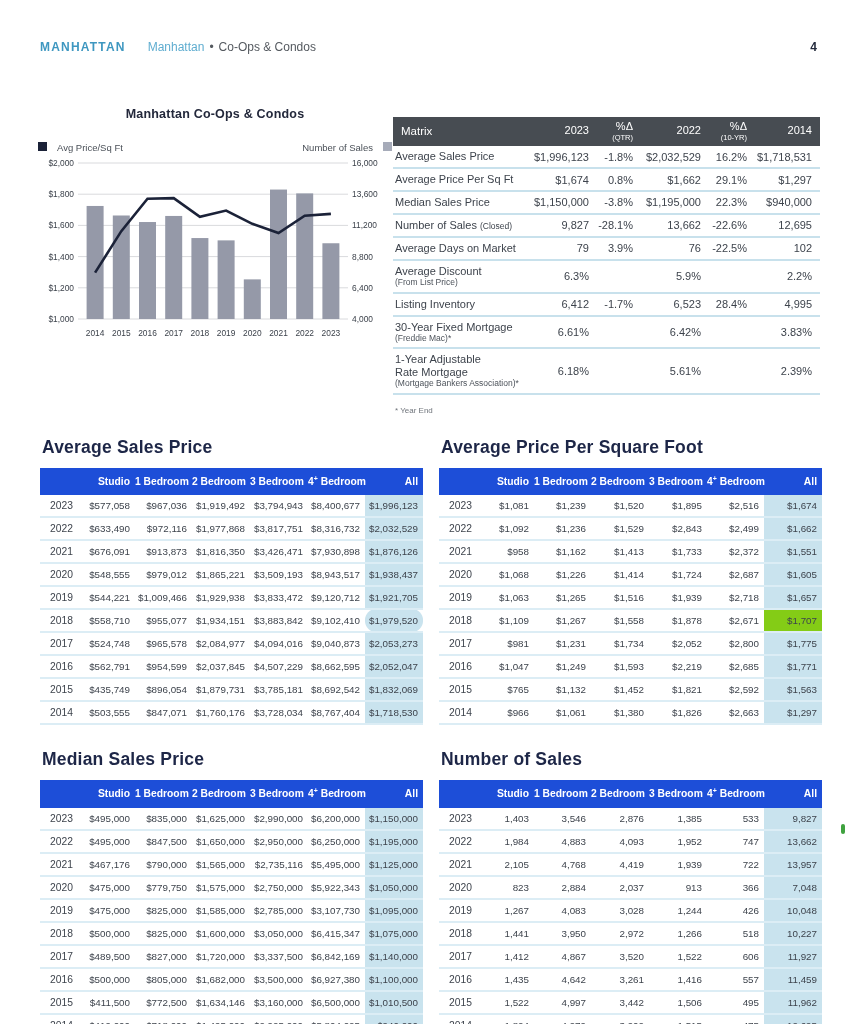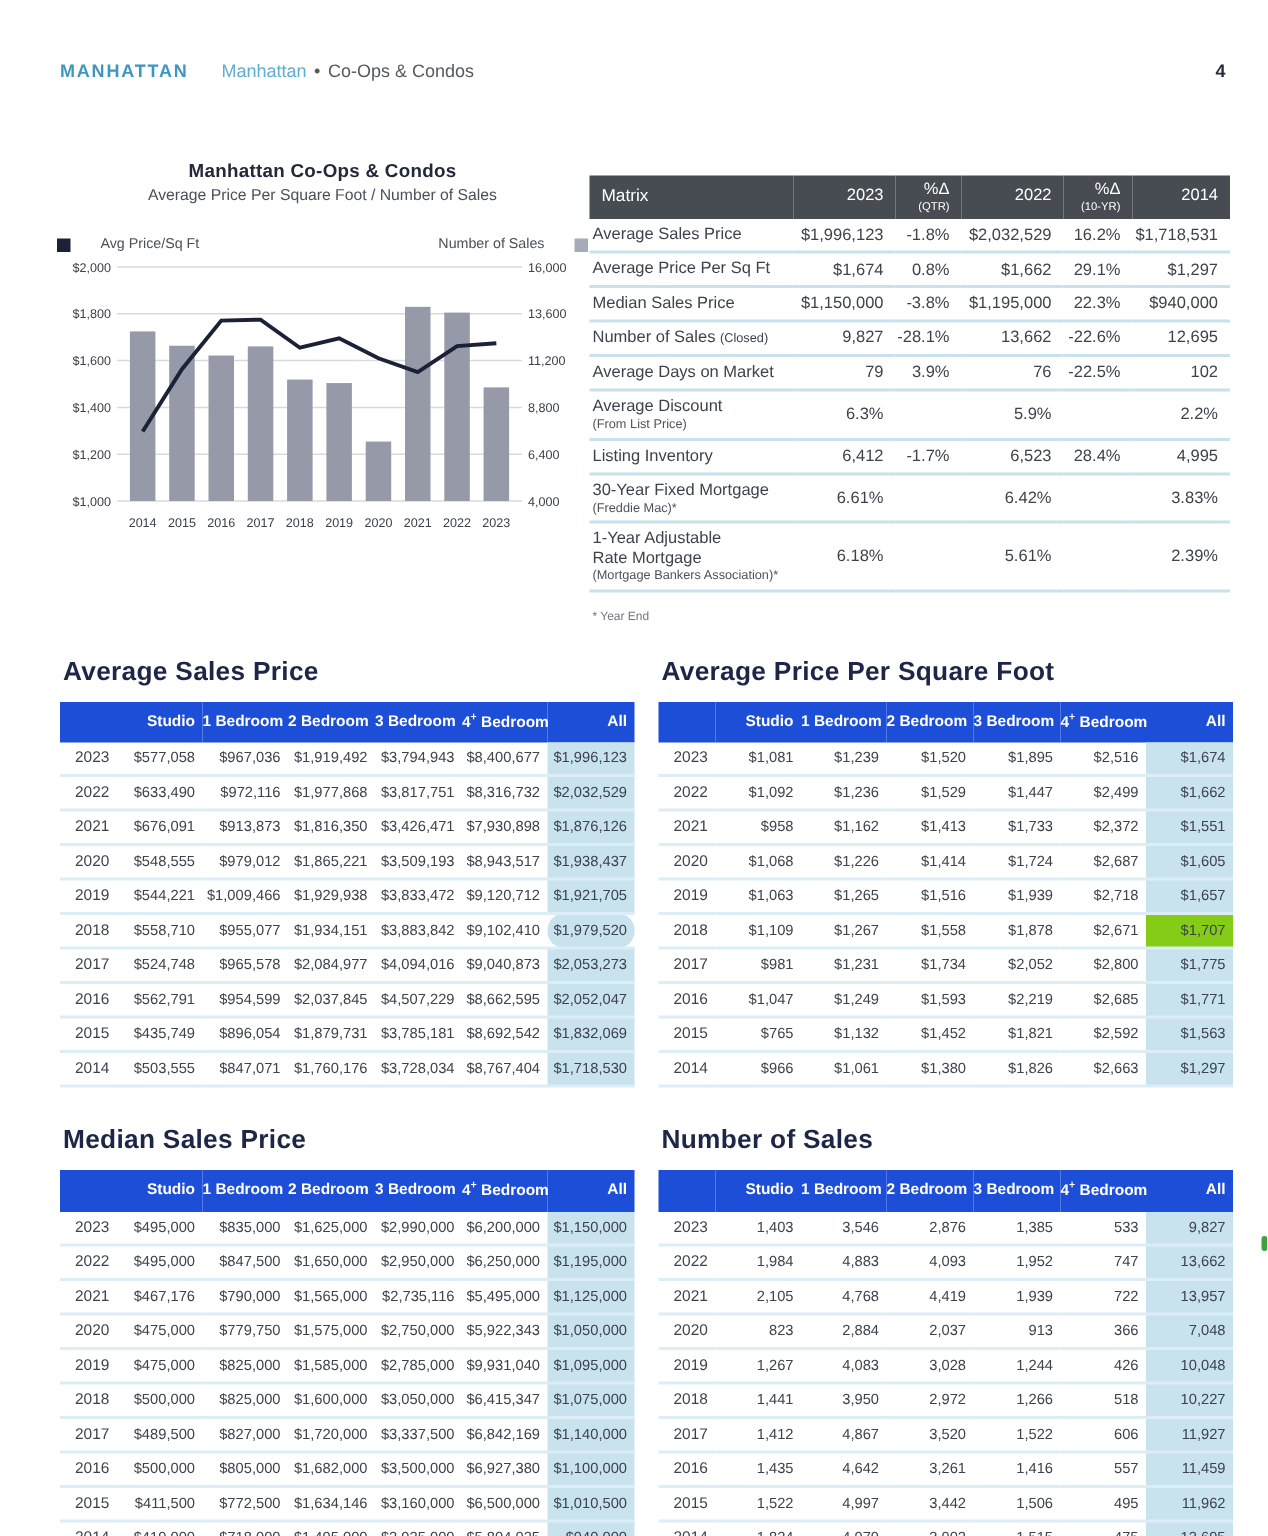--- a/index.html
+++ b/index.html
@@ -13,21 +13,21 @@
   .crumb-market { color:#5fadd0; margin-left:22px; }
   .crumb-sep { color:#54595f; margin:0 5px; }
   .crumb-section { color:#54595f; }
   .page-number { margin-left:auto; font-weight:bold; color:#242b3d; }
 
   
   .chart-panel { position:absolute; left:38px; top:107px; width:354px; }
   .chart-title { margin:0; font-size:12.5px; font-weight:bold; color:#23283b; text-align:center; letter-spacing:.2px; }
   .chart-subtitle { font-size:10.5px; color:#4a5058; text-align:center; margin-top:3px; }
   .chart-legend { display:flex; justify-content:space-between; align-items:center; margin-top:21px; font-size:9.5px; color:#4a5058; }
-  .legend-item { display:flex; align-items:flex-end; gap:20px; }
+  .legend-item { display:flex; align-items:flex-start; gap:10px; }
   .swatch { width:9px; height:9px; display:inline-block; }
   .swatch.line-swatch { background:#1b2238; }
   .swatch.bar-swatch { background:#a6abb9; }
   svg.chart { display:block; margin-top:2px; }
 
   
   .matrix-panel { position:absolute; left:393px; top:117px; width:427px; }
   table.matrix { width:100%; border-collapse:collapse; table-layout:fixed; font-size:11px; }
   .matrix thead th { background:#474c52; color:#fff; font-weight:normal; padding:4px 8px 5px 8px; text-align:right; vertical-align:middle; }
   .matrix thead th.m-label { text-align:left; font-size:11.5px; }
@@ -60,21 +60,20 @@
   <div class="report-header">
     <span class="brand">MANHATTAN</span>
     <span class="crumb-market">Manhattan</span>
     <span class="crumb-sep">•</span>
     <span class="crumb-section">Co-Ops &amp; Condos</span>
     <span class="page-number">4</span>
   </div>
 
   <div class="chart-panel">
     <h3 class="chart-title">Manhattan Co-Ops &amp; Condos</h3>
-    <div class="chart-subtitle">Average Price Per Square Foot / Number of Sales</div>
     <div class="chart-legend">
       <span class="legend-item">
         <span class="swatch line-swatch" style="background: rgb(27, 34, 56);"></span>
         <span>Avg Price/Sq Ft</span>
       </span>
       <span class="legend-item">
         <span>Number of Sales</span>
         <span class="swatch bar-swatch"></span>
       </span>
     </div>
@@ -402,21 +401,21 @@
               <td>$1,520</td>
               <td>$1,895</td>
               <td>$2,516</td>
               <td class="all-col" style="background: rgb(201, 227, 238);">$1,674</td>
             </tr>
             <tr>
               <th>2022</th>
               <td>$1,092</td>
               <td>$1,236</td>
               <td>$1,529</td>
-              <td>$1,447</td>
+              <td>$2,843</td>
               <td>$2,499</td>
               <td class="all-col" style="background: rgb(201, 227, 238);">$1,662</td>
             </tr>
             <tr>
               <th>2021</th>
               <td>$958</td>
               <td>$1,162</td>
               <td>$1,413</td>
               <td>$1,733</td>
               <td>$2,372</td>
@@ -547,21 +546,21 @@
               <td>$2,750,000</td>
               <td>$5,922,343</td>
               <td class="all-col" style="background: rgb(201, 227, 238);">$1,050,000</td>
             </tr>
             <tr>
               <th>2019</th>
               <td>$475,000</td>
               <td>$825,000</td>
               <td>$1,585,000</td>
               <td>$2,785,000</td>
-              <td>$9,931,040</td>
+              <td>$3,107,730</td>
               <td class="all-col" style="background: rgb(201, 227, 238);">$1,095,000</td>
             </tr>
             <tr>
               <th>2018</th>
               <td>$500,000</td>
               <td>$825,000</td>
               <td>$1,600,000</td>
               <td>$3,050,000</td>
               <td>$6,415,347</td>
               <td class="all-col" style="background: rgb(201, 227, 238);">$1,075,000</td>

